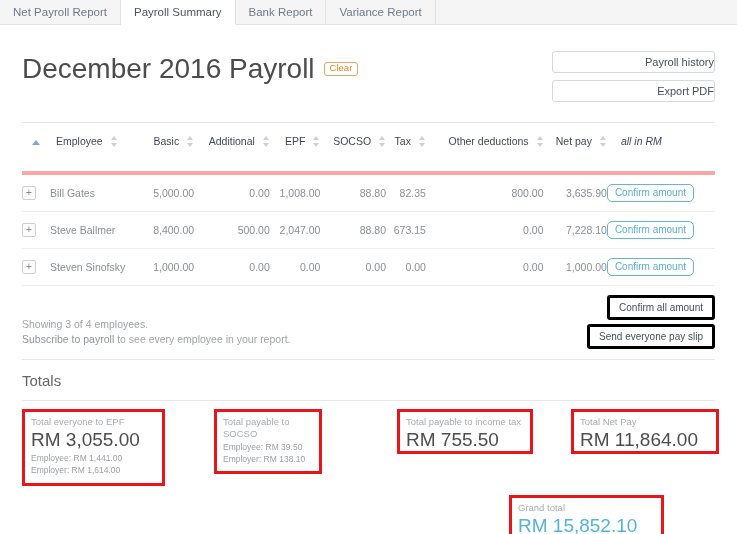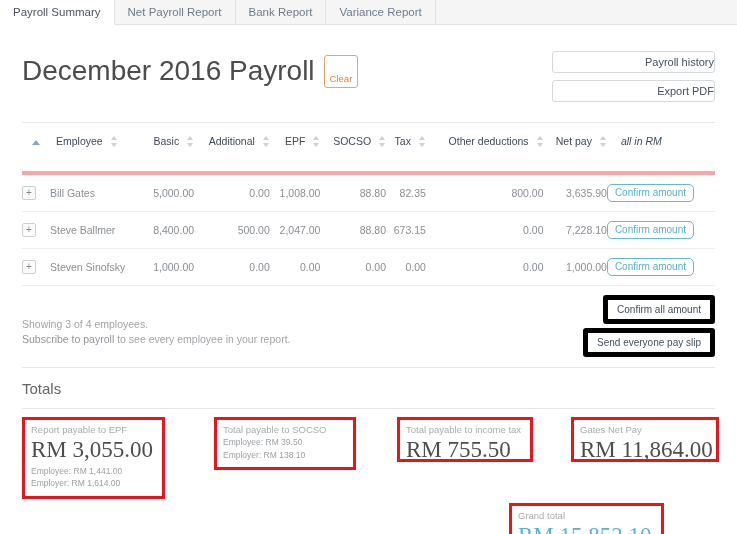--- a/index.html
+++ b/index.html
@@ -56,21 +56,21 @@
     align-items: center;
     gap: 9px;
     margin: 0;
     padding-top: 6px;
   }
   .clear-btn {
     font-size: 9.5px;
     color: #e8812a;
     border: 1px solid #e8a567;
     border-radius: 3px;
-    padding: 18px 5px 3px;
+    padding: 0 5px 3px;
     line-height: 1;
     background: #fff;
     cursor: pointer;
   }
   .actions { display: flex; flex-direction: column; gap: 7px; padding-top: 2px; }
   .btn {
     width: 163px;
     height: 22px;
     font-size: 11px;
     color: #44505c;
@@ -169,21 +169,21 @@
     align-items: flex-start;
     padding-top: 9px;
   }
   .notes { font-size: 10.5px; color: #a0a4a8; line-height: 1.45; padding-top: 22px; }
   .notes a { color: #8f9499; text-decoration: none; cursor: pointer; }
   .bulk { display: flex; flex-direction: column; gap: 4px; align-items: flex-end; }
   .btn-sm {
     font-size: 10px;
     color: #44505c;
     background: #fff;
-    border: 5px solid #000000;
+    border: 3px solid #000000;
     border-radius: 3px;
     padding: 3px 9px;
     line-height: 1.3;
     cursor: pointer;
   }
 
   .hr-totals { border: 0; border-top: 1px solid #e6e6e6; margin: 10px 0 0 0; }
   .totals-heading {
     font-size: 15px; color: #666; font-weight: 400;
     margin: 12px 0 0 0; padding-bottom: 11px;
@@ -192,41 +192,41 @@
 
   
   .cards { position: relative; height: 100px; margin-top: 8px; }
   .card {
     position: absolute;
     background: #fff;
     border: 3px solid #e8161b;
     padding: 4px 8px 6px 6px;
   }
   .card-label { font-size: 9.5px; color: #a8acb0; line-height: 1.3; }
-  .card-value { font-size: 23px; color: #4d4d4d; line-height: 1.25; font-weight: 400; white-space: nowrap; font-family: Liberation Serif, serif; }
+  .card-value { font-size: 19px; color: #4d4d4d; line-height: 1.25; font-weight: 400; white-space: nowrap; }
   .card-value.accent { color: #54b4d8; }
   .card-sub { font-size: 8.5px; color: #9b9fa3; line-height: 1.45; }
 
   #card-epf   { left: 0px;   top: 0px;  width: 143px; }
-  #card-socso { left: 192px; top: 0px;  width: 142px; }
+  #card-socso { left: 192px; top: 0px;  width: 108px; }
   #card-tax   { left: 375px; top: 0px;  width: 136px; height: 45px; }
   #card-net   { left: 549px; top: 0px;  width: 148px; height: 45px; }
   #card-grand { left: 487px; top: 86px; width: 155px; height: 45px; }
 </style>
 </head>
 <body>
 
 <div class="page">
 
   <div class="tabbar">
+    <div class="tab">
+      <span>Net Payroll Report</span>
+    </div>
     <div class="tab active">
       <span>Payroll Summary</span>
-    </div>
-    <div class="tab">
-      <span>Net Payroll Report</span>
     </div>
     <div class="tab">
       <span>Bank Report</span>
     </div>
     <div class="tab">
       <span>Variance Report</span>
     </div>
   </div>
 
   <div class="content">
@@ -347,39 +347,39 @@
         <div class="btn-sm">Send everyone pay slip</div>
       </div>
     </div>
 
     <hr class="hr-totals">
     <div class="totals-heading">Totals</div>
     <hr class="hr-totals2">
 
     <div class="cards">
       <div class="card" id="card-epf">
-        <div class="card-label">Report payable to EPF</div>
+        <div class="card-label">Total everyone to EPF</div>
         <div class="card-value">RM 3,055.00</div>
         <div class="card-sub">Employee: RM 1,441.00</div>
         <div class="card-sub">Employer: RM 1,614.00</div>
       </div>
 
       <div class="card" id="card-socso">
         <div class="card-label">Total payable to SOCSO</div>
         <div class="card-sub">Employee: RM 39.50</div>
         <div class="card-sub">Employer: RM 138.10</div>
       </div>
 
       <div class="card" id="card-tax">
         <div class="card-label">Total payable to income tax</div>
         <div class="card-value">RM 755.50</div>
       </div>
 
       <div class="card" id="card-net">
-        <div class="card-label">Gates Net Pay</div>
+        <div class="card-label">Total Net Pay</div>
         <div class="card-value">RM 11,864.00</div>
       </div>
 
       <div class="card" id="card-grand">
         <div class="card-label">Grand total</div>
         <div class="card-value accent">RM 15,852.10</div>
       </div>
     </div>
 
   </div>

